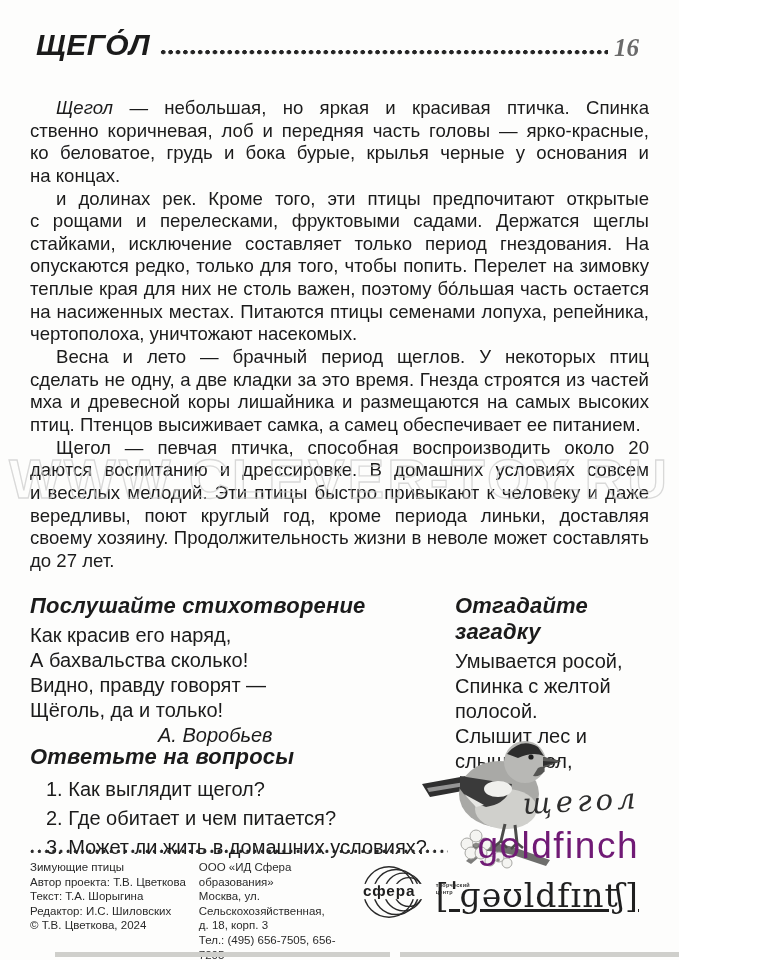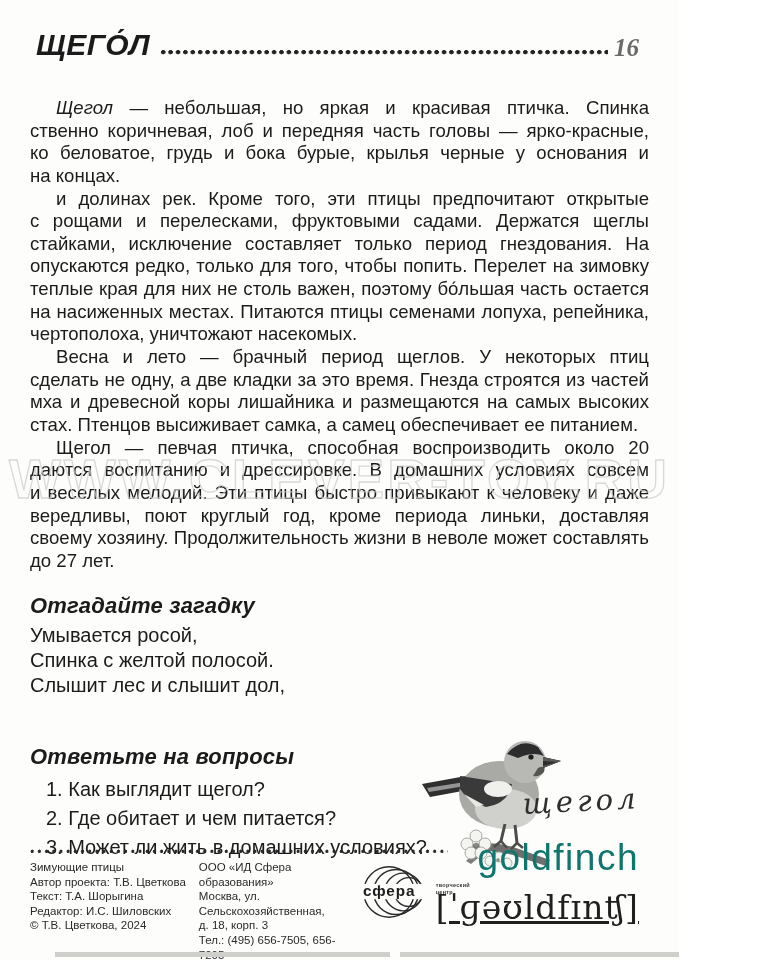--- a/index.html
+++ b/index.html
@@ -35,21 +35,21 @@
   
   .questions { position:absolute; left:30px; top:744px; width:440px; }
   .questions .sec-heading { margin-bottom:5px; }
   .q-item { font-size:20px; line-height:29px;margin-left:16px; }
 
   
   .bird-figure { position:absolute; left:420px; top:732px; width:152px; height:148px; }
   .bird-labels { position:absolute; right:40px; top:781px; text-align:right; }
   .label-ru { font-family:"DejaVu Serif",serif; font-style:italic; font-size:29px; letter-spacing:4px;
               color:#2e2e2e; transform:rotate(-3deg); transform-origin:right center; }
-  .label-en { font-size:37px; letter-spacing:1.5px; color:#0f766e; margin-top:22px; }
+  .label-en { font-size:37px; letter-spacing:1.5px; color:#701a75; margin-top:10px; }
   .label-tr { font-family:"DejaVu Serif",serif; font-size:33px; color:#1f1f1f; margin-top:9px; letter-spacing:1px;text-decoration:underline; }
 
   
   .footer { position:absolute; left:30px; top:849px; width:440px; }
   .footer-dots { width:418px; height:5px; margin-bottom:6px;
                  background-image:radial-gradient(circle at 2.2px 2.2px,#2a2a2a 1.5px,transparent 1.9px);
                  background-size:7.2px 5px; background-repeat:repeat-x; }
   .footer-cols { display:flex; }
   .fcol1 { width:170px; font-size:11.5px; line-height:14.6px; color:#2a2a2a; }
   .fcol2 { width:158px; font-size:11.5px; line-height:14.6px; color:#2a2a2a; }
@@ -89,33 +89,41 @@
         <div class="tline">стайками, исключение составляет только период гнездования. На землю</div>
         <div class="tline">опускаются редко, только для того, чтобы попить. Перелет на зимовку в</div>
         <div class="tline">теплые края для них не столь важен, поэтому бо́льшая часть остается</div>
         <div class="tline">на насиженных местах. Питаются птицы семенами лопуха, репейника,</div>
         <div class="tline last">чертополоха, уничтожают насекомых.</div>
       </div>
     <div class="para">
         <div class="tline">Весна и лето — брачный период щеглов. У некоторых птиц получается</div>
         <div class="tline">сделать не одну, а две кладки за это время. Гнезда строятся из частей</div>
         <div class="tline">мха и древесной коры лишайника и размещаются на самых высоких ме-</div>
-        <div class="tline last">стах. Птенцов высиживает самка, а самец обеспечивает ее питанием.</div>
+        <div class="tline last">птиц. Птенцов высиживает самка, а самец обеспечивает ее питанием.</div>
       </div>
     <div class="para">
         <div class="tline">Щегол — певчая птичка, способная воспроизводить около 20 задорных</div>
         <div class="tline">даются воспитанию и дрессировке. В домашних условиях совсем непри-</div>
         <div class="tline">и веселых мелодий. Эти птицы быстро привыкают к человеку и даже под-</div>
         <div class="tline">вередливы, поют круглый год, кроме периода линьки, доставляя радость</div>
         <div class="tline">своему хозяину. Продолжительность жизни в неволе может составлять</div>
         <div class="tline last">до 27 лет.</div>
       </div>
   </div>
 
   <div class="twocol">
+    <div class="col-poem">
+      <div class="sec-heading">Послушайте стихотворение</div>
+      <div class="verse-line">Как красив его наряд,</div>
+      <div class="verse-line">А бахвальства сколько!</div>
+      <div class="verse-line">Видно, правду говорят —</div>
+      <div class="verse-line">Щёголь, да и только!</div>
+      <div class="poem-author">А. Воробьев</div>
+    </div>
     <div class="col-riddle">
       <div class="sec-heading">Отгадайте загадку</div>
       <div class="verse-line">Умывается росой,</div>
       <div class="verse-line">Спинка с желтой полосой.</div>
       <div class="verse-line">Слышит лес и слышит дол,</div>
     </div>
   </div>
 
   <div class="questions">
     <div class="sec-heading">Ответьте на вопросы</div>

